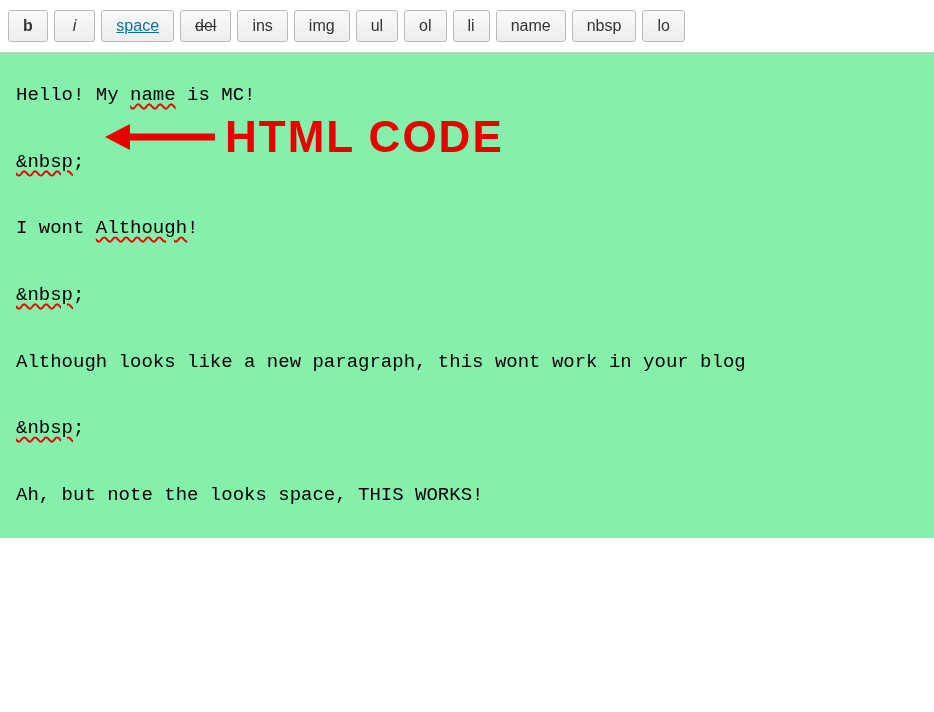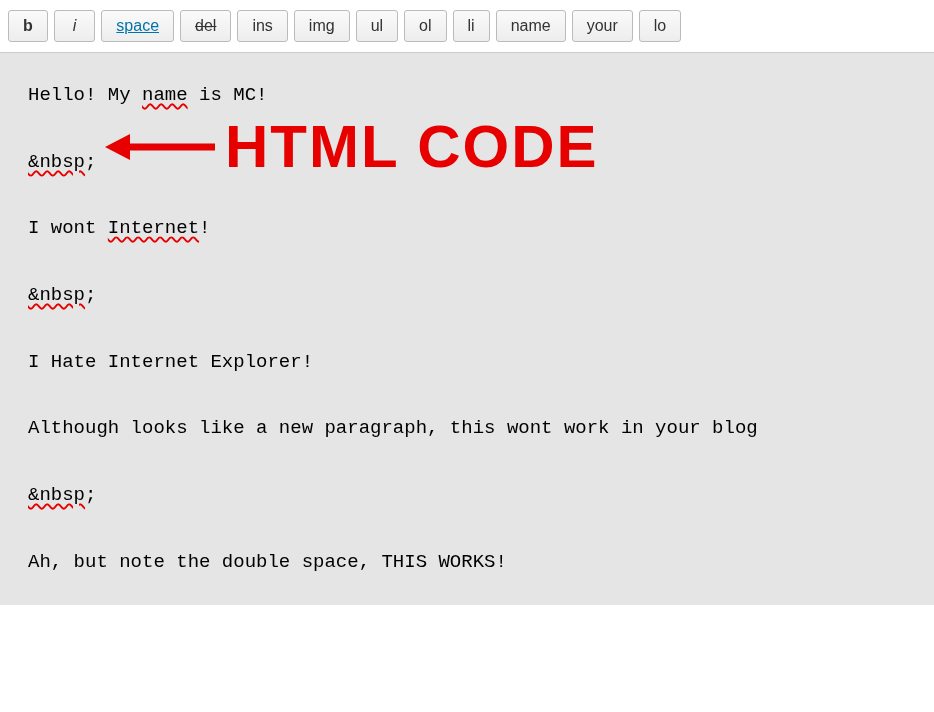--- a/index.html
+++ b/index.html
@@ -41,22 +41,22 @@
     }
     .tool-btn.link-style {
       color: #0073aa;
       text-decoration: underline;
     }
     .tool-btn.strike {
       text-decoration: line-through;
     }
     .editor-area {
       position: relative;
-      padding: 30px 28px;
-      background: #e5e5e5;
+      padding: 30px 16px;
+      background: #86efac;
       font-family: "Courier New", Courier, monospace;
       font-size: 19px;
       color: #000;
       line-height: 1.3;
     }
     .editor-line {
       margin-bottom: 42px;
       white-space: pre;
     }
     .spell-error {
@@ -74,52 +74,51 @@
       pointer-events: none;
     }
     .arrow {
       width: 110px;
       height: 50px;
     }
     .annotation-text {
       font-family: "Arial Narrow", "Helvetica Neue", Arial, sans-serif;
       font-stretch: condensed;
       font-weight: 700;
-      font-size: 60px;
+      font-size: 44px;
       color: #e60000;
       letter-spacing: 2px;
     }
   </style>
 </head>
 <body>
 
 <div class="toolbar">
   <button class="tool-btn bold">b</button>
   <button class="tool-btn italic">i</button>
   <button class="tool-btn link-style">space</button>
   <button class="tool-btn strike">del</button>
   <button class="tool-btn">ins</button>
   <button class="tool-btn">img</button>
   <button class="tool-btn">ul</button>
   <button class="tool-btn">ol</button>
   <button class="tool-btn">li</button>
   <button class="tool-btn">name</button>
-  <button class="tool-btn">your</button>
+  <button class="tool-btn">nbsp</button>
   <button class="tool-btn">lo</button>
 </div>
 
 <div class="editor-area">
   <div class="editor-line"><span>Hello! My </span><span class="spell-error">name</span><span> is MC!</span></div>
   <div class="editor-line"><span class="spell-error">&amp;nbsp</span><span>;</span></div>
-  <div class="editor-line"><span>I wont </span><span class="spell-error">Internet</span><span>!</span></div>
+  <div class="editor-line"><span>I wont </span><span class="spell-error">Although</span><span>!</span></div>
   <div class="editor-line"><span class="spell-error">&amp;nbsp</span><span>;</span></div>
-  <div class="editor-line">I Hate Internet Explorer!</div>
   <div class="editor-line">Although looks like a new paragraph, this wont work in your blog </div>
   <div class="editor-line"><span class="spell-error">&amp;nbsp</span><span>;</span></div>
-  <div class="editor-line" style="margin-bottom:0">Ah, but note the double space, THIS WORKS!</div>
+  <div class="editor-line" style="margin-bottom:0">Ah, but note the looks space, THIS WORKS!</div>
 
   <div class="annotation">
     <svg class="arrow" viewBox="0 0 110 50">
       <line x1="110" y1="25" x2="15" y2="25" stroke="#e60000" stroke-width="7"></line>
       <polygon points="0,25 25,12 25,38" fill="#e60000"></polygon>
     </svg>
     <div class="annotation-text">HTML CODE</div>
   </div>
 </div>
 

